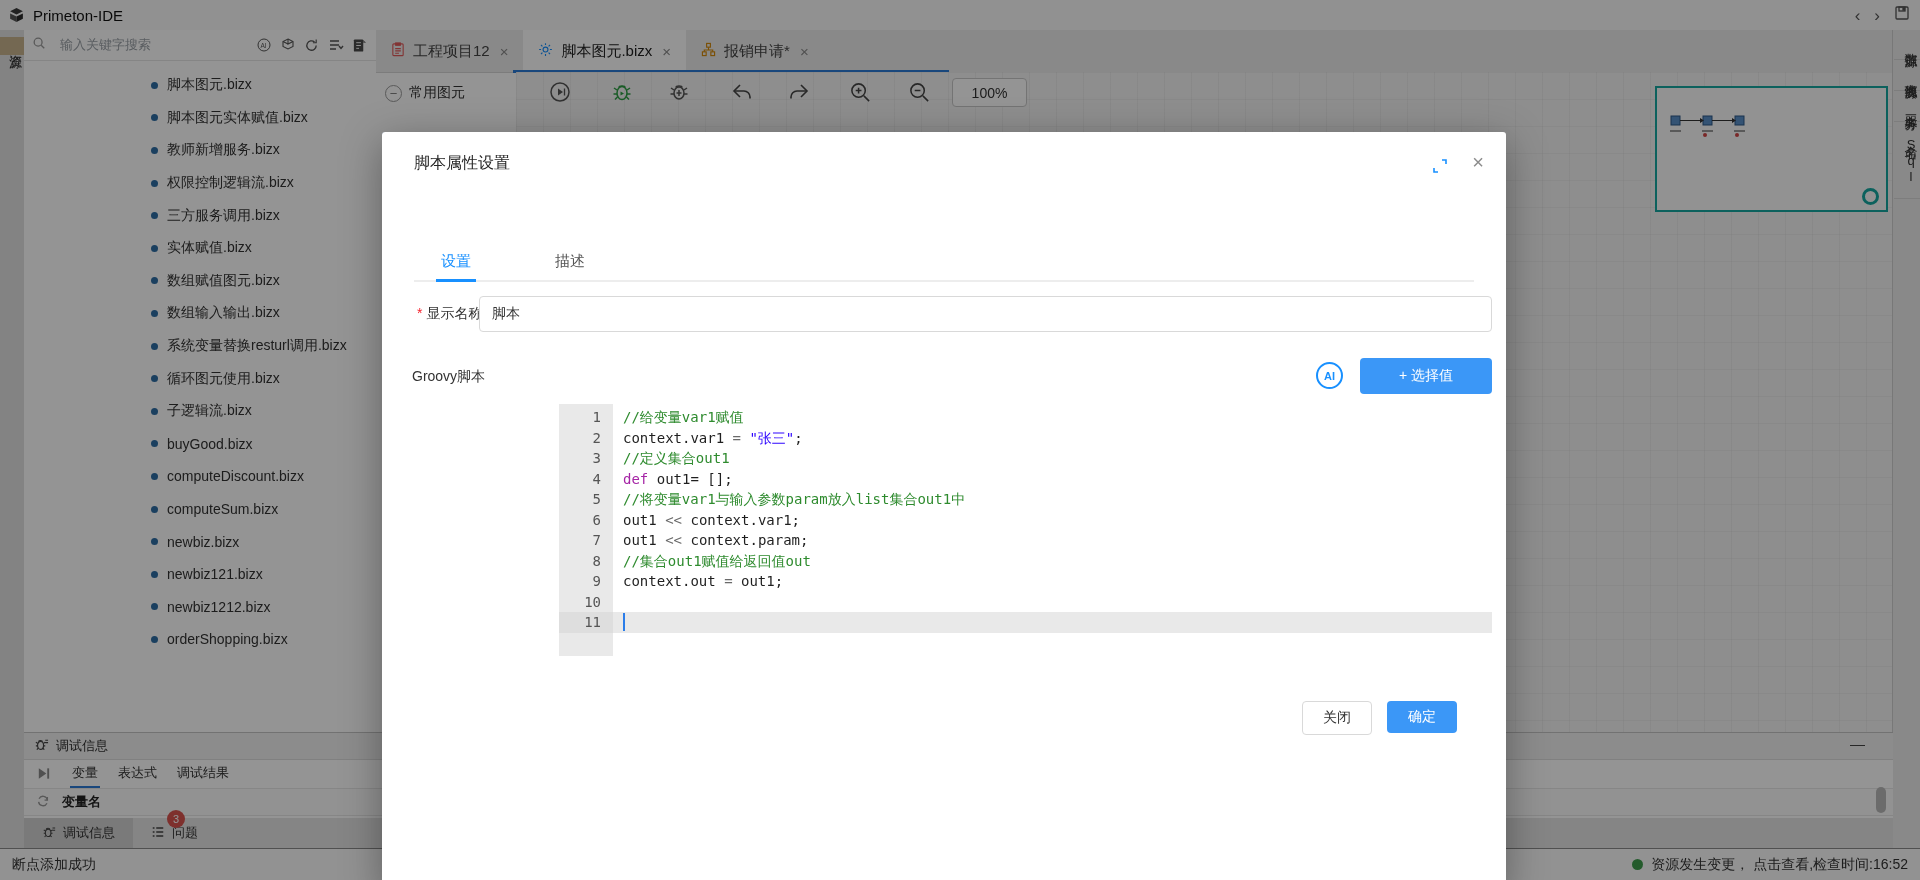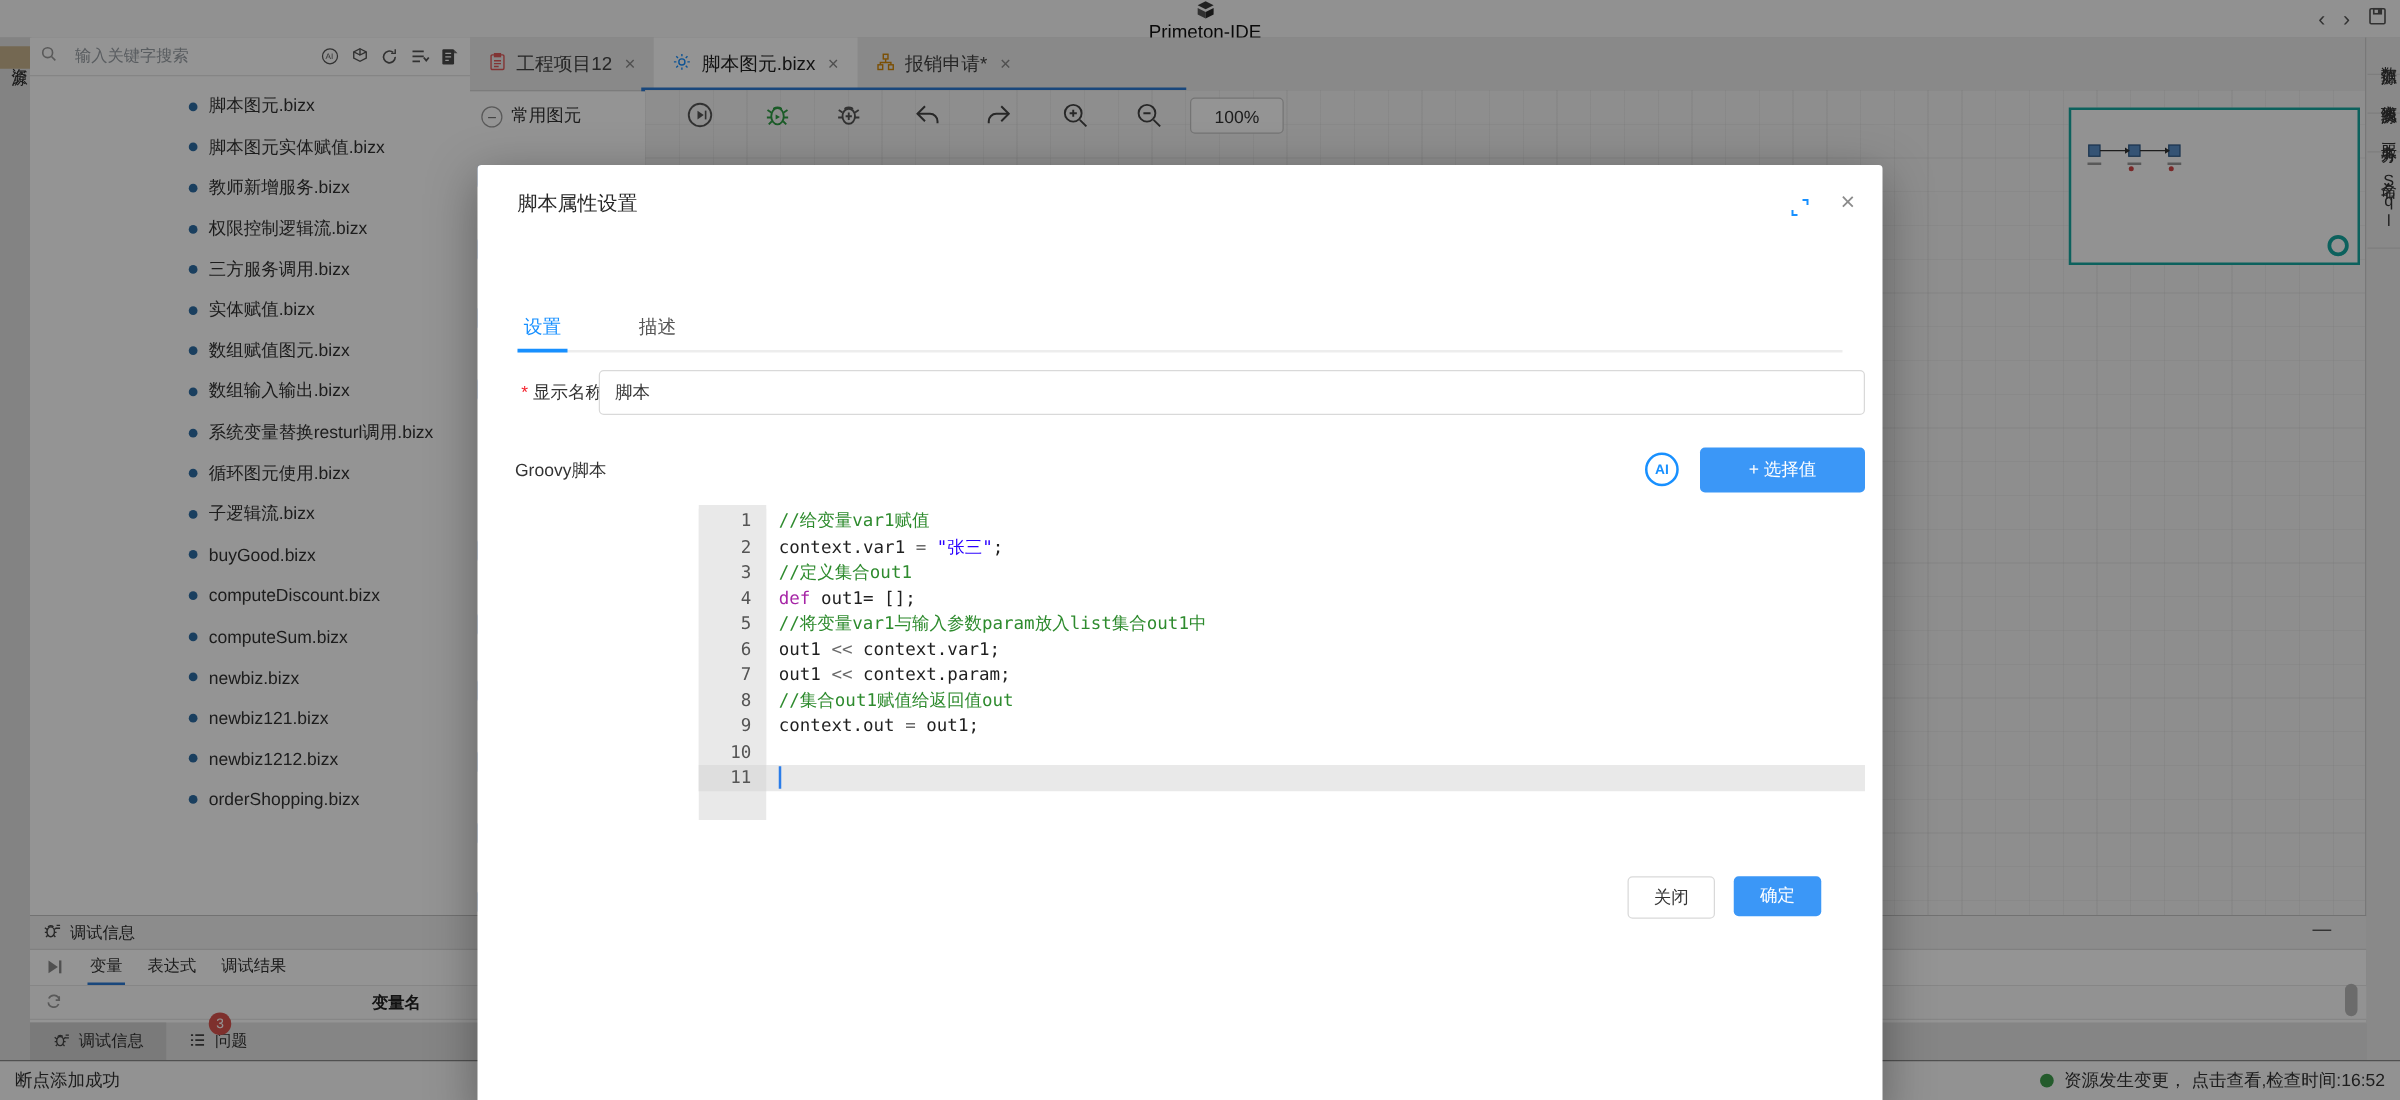--- a/index.html
+++ b/index.html
@@ -1,21 +1,21 @@
 <!DOCTYPE html>
 <html><head>
 <meta charset="utf-8">
 <style>
   html,body{margin:0;padding:0;background:#777;}
   #app{position:relative;width:1920px;height:880px;background:#f3f3f3;overflow:hidden;
        font-family:"Liberation Sans","DejaVu Sans",sans-serif;color:#333;}
 
   
   .titlebar{position:absolute;top:0;left:0;right:0;height:30px;background:#fafafa;
-            border-bottom:1px solid #d8d8d8;display:flex;align-items:center;z-index:1;flex-direction:column;}
+            border-bottom:1px solid #d8d8d8;display:flex;align-items:center;z-index:1;}
   .logo{margin-left:8px;display:flex;align-items:center;}
   .app-title{margin-left:8px;font-size:15px;color:#111;}
   .titlebar-right{position:absolute;right:10px;top:0;height:30px;display:flex;align-items:center;gap:14px;color:#555;}
   .nav-glyph{font-size:17px;line-height:1;cursor:default;}
 
   
   .left-strip{position:absolute;top:30px;left:0;width:24px;bottom:32px;background:#e2e2e2;border-right:1px solid #cfcfcf;z-index:1;}
   .left-strip-tab{margin-top:7px;width:24px;padding:7px 0;background:#c9b48e;color:#2f2f2f;
     writing-mode:vertical-rl;text-orientation:upright;font-size:13px;letter-spacing:2px;text-align:center;margin-left:0;}
 
@@ -62,21 +62,21 @@
 
   
   .bottom-panel{position:absolute;left:24px;right:27px;top:732px;height:86px;background:#fff;border-top:1px solid #c5c5c5;z-index:1;}
   .bp-header{height:26px;background:#f1f1f1;border-bottom:1px solid #ddd;display:flex;align-items:center;padding:0 10px;gap:7px;font-size:13px;color:#2f2f2f;position:relative;}
   .bp-min{position:absolute;right:28px;top:2px;color:#444;font-size:15px;}
   .bp-tabs{height:28px;display:flex;align-items:flex-end;gap:16px;border-bottom:1px solid #e7e7e7;padding-left:46px;font-size:13px;position:relative;}
   .bp-tab{padding:4px 2px;color:#333;}
   .bp-tab.active{border-bottom:2px solid #2b7bd6;}
   .bp-left-ico{position:absolute;left:10px;top:4px;width:18px;height:18px;display:flex;align-items:center;justify-content:center;color:#777;}
   .bp-thead{height:26px;display:flex;align-items:center;background:#fbfbfb;border-bottom:1px solid #e7e7e7;font-size:13px;font-weight:bold;color:#222;position:relative;}
-  .bp-col1{width:568px;padding-left:18px;box-sizing:border-box;text-align:center;}
+  .bp-col1{width:568px;padding-left:38px;box-sizing:border-box;}
   .bp-col2{width:551px;padding-left:26px;box-sizing:border-box;border-left:1px solid #ececec;}
   .bp-col3{flex:1;padding-left:26px;box-sizing:border-box;border-left:1px solid #ececec;}
   .scroll-thumb{position:absolute;right:7px;top:54px;width:10px;height:26px;background:#b9b9b9;border-radius:5px;}
 
   .bottom-tabbar{position:absolute;left:24px;right:27px;top:818px;height:30px;background:#e6e6e6;display:flex;align-items:center;font-size:13px;color:#333;z-index:1;}
   .btab{display:flex;align-items:center;gap:7px;height:30px;padding:0 18px;position:relative;}
   .btab.active{background:#d2d2d2;}
   .bt-badge{position:absolute;top:-8px;left:34px;width:18px;height:18px;border-radius:50%;background:#d9544f;color:#fff;
     font-size:11px;display:flex;align-items:center;justify-content:center;z-index:5;}
 
@@ -86,21 +86,21 @@
   .green-dot{width:11px;height:11px;border-radius:50%;background:#3f9e4d;}
 
   
   .overlay{position:absolute;inset:0;background:rgba(0,0,0,.42);z-index:50;}
   .modal{position:absolute;left:382px;top:132px;width:1124px;height:759px;background:#fff;z-index:60;border-radius:3px;
     box-shadow:0 10px 40px rgba(0,0,0,.35);}
   .m-title{position:absolute;left:32px;top:21px;font-size:16px;color:#262626;}
   .m-expand{position:absolute;right:58px;top:26px;width:16px;height:16px;}
   .m-close{position:absolute;right:22px;top:20px;font-size:20px;color:#8c8c8c;line-height:1;}
   .m-tabs{position:absolute;left:32px;right:32px;top:112px;display:flex;gap:52px;border-bottom:2px solid #ededed;}
-  .m-tab{padding:8px 5px;font-size:15px;color:#555;margin-bottom:-2px;}
+  .m-tab{padding:8px 5px;font-size:15px;color:#555;margin-bottom:-2px;margin-left:22px;}
   .m-tab.active{color:#1890ff;border-bottom:3px solid #1890ff;}
   .m-label{position:absolute;left:35px;top:173px;font-size:14px;color:#333;}
   .req{color:#f5222d;margin-right:4px;}
   .m-input{position:absolute;left:97px;top:164px;width:1013px;height:36px;border:1px solid #d9d9d9;border-radius:4px;
     display:flex;align-items:center;padding:0 12px;font-size:14px;color:#333;box-sizing:border-box;background:#fff;}
   .m-groovy-label{position:absolute;left:30px;top:236px;font-size:14px;color:#333;}
   .ai-badge{position:absolute;left:934px;top:230px;width:27px;height:27px;border:2px solid #1890ff;border-radius:50%;
     color:#1890ff;font-size:11px;font-weight:bold;display:flex;align-items:center;justify-content:center;box-sizing:border-box;}
   .select-btn{position:absolute;left:978px;top:226px;width:132px;height:36px;background:#3b97f7;color:#fff;border-radius:4px;
     display:flex;align-items:center;justify-content:center;font-size:14px;}

